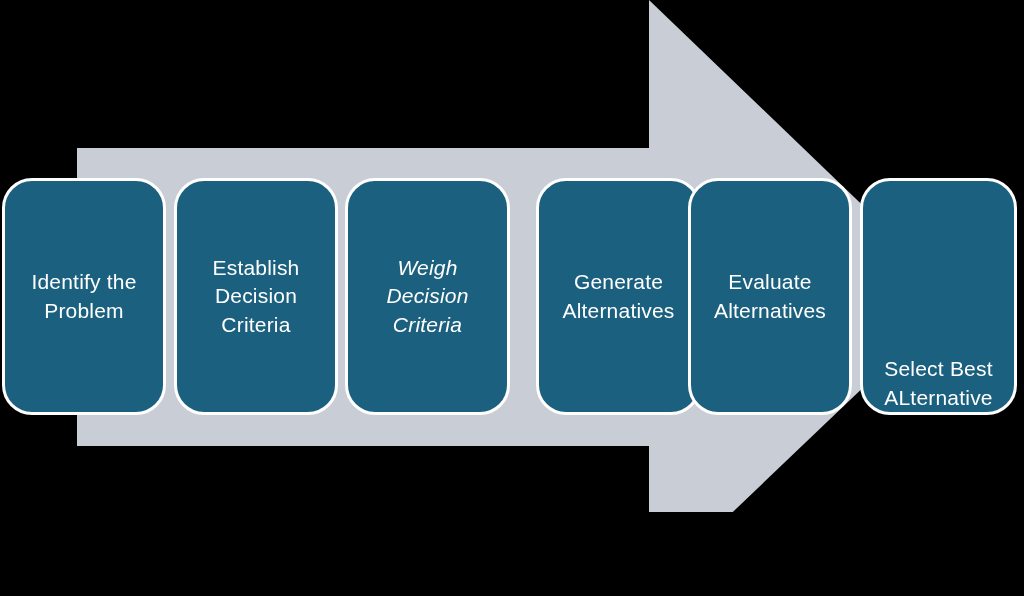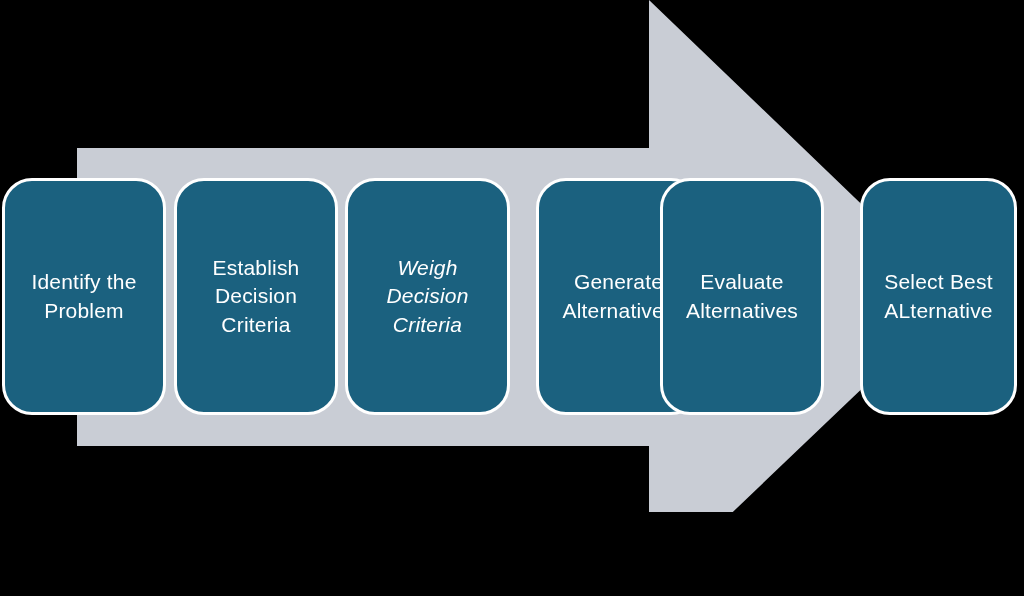--- a/index.html
+++ b/index.html
@@ -40,22 +40,22 @@
     color: var(--text, #ffffff);
     font-size: 21px;
     line-height: 1.35;
     white-space: pre-line;
     letter-spacing: 0.2px;
   }
   .s0 { left: 2px;   width: 164px; }
   .s1 { left: 174px; width: 164px; align-items: center; }
   .s2 { left: 345px; width: 165px; font-style: italic; }
   .s3 { left: 517px; width: 165px; margin-left: 19px; }
-  .s4 { left: 660px; width: 164px; }
-  .s5 { left: 860px; width: 157px; }
+  .s4 { left: 688px; width: 164px; }
+  .s5 { left: 860px; width: 157px; align-items: flex-end; }
 </style>
 </head>
 <body>
 
 <div class="stage">
 
   <svg class="arrow-svg" viewBox="0 0 1024 596" aria-hidden="true">
     <polygon points="77,148 649,148 649,0 958,297 649,592 649,446 77,446" fill="#c9cdd5"></polygon>
   </svg>
 

